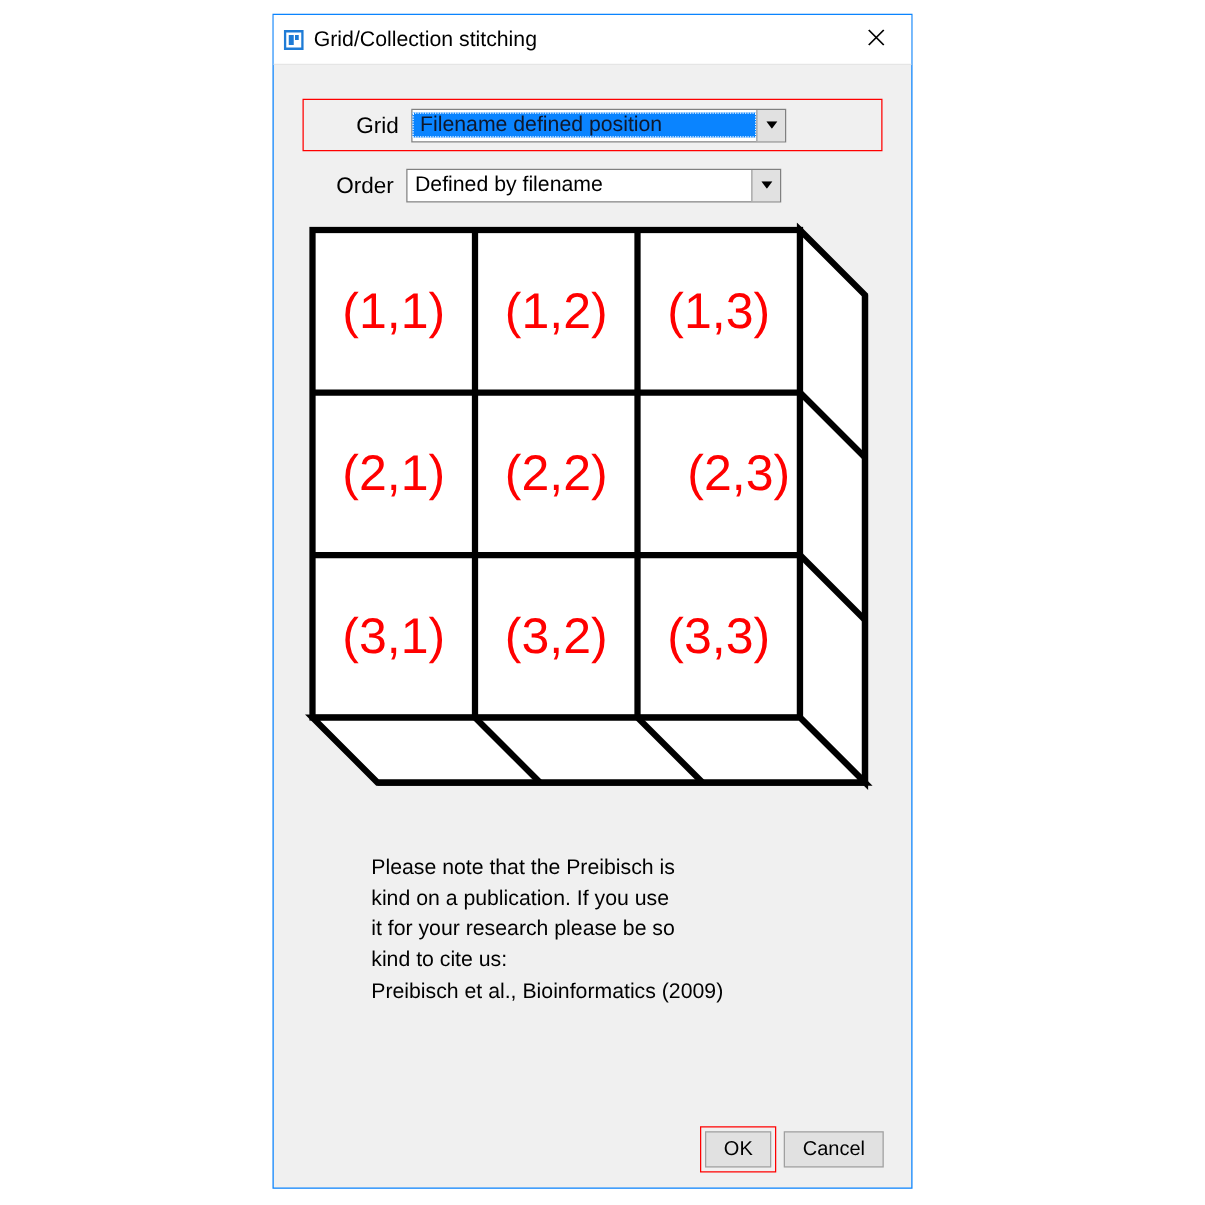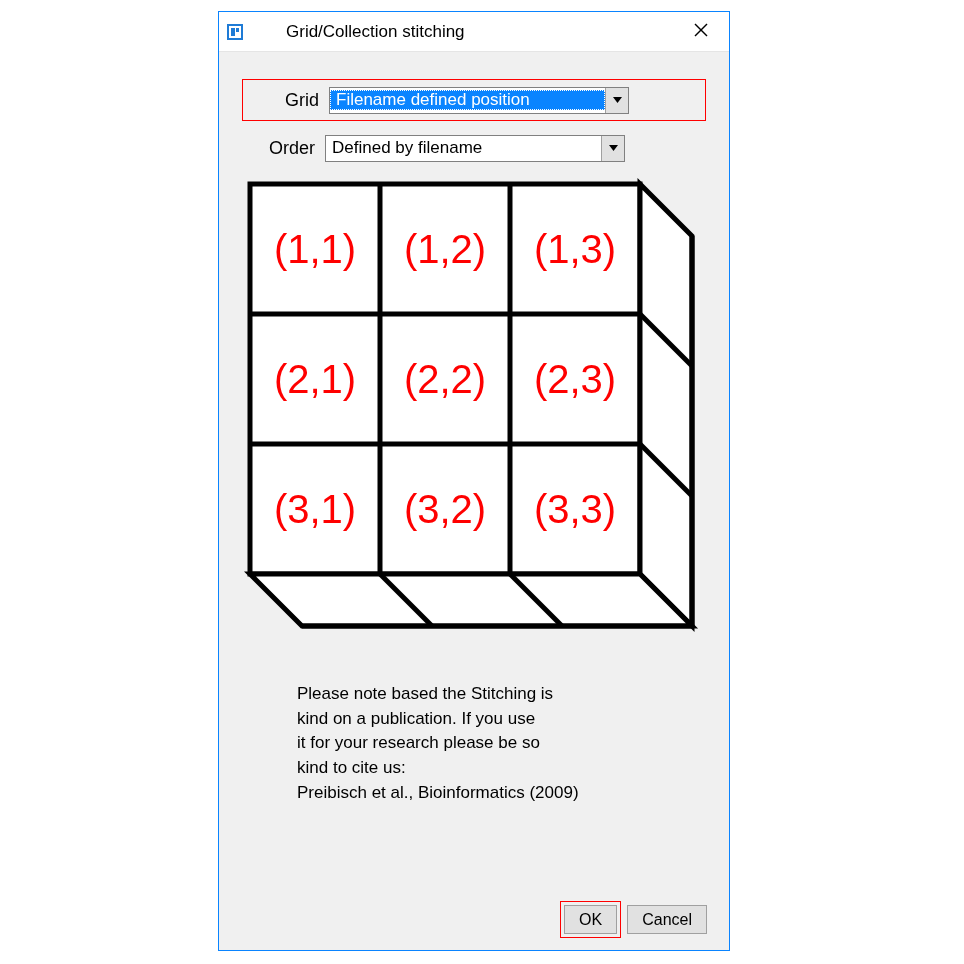--- a/index.html
+++ b/index.html
@@ -23,21 +23,20 @@
   .titlebar{
     height:40px;
     background:#ffffff;
     border-bottom:1px solid #e5e5e5;
     display:flex;
     align-items:center;
     padding:0 8px;
     font-size:17px;
     color:#000;
     box-sizing:border-box;
-    gap:35px;
   }
   .title-icon{
     width:16px;
     height:16px;
     margin-right:8px;
     display:flex;
     align-items:center;
     justify-content:center;
   }
   .title-text{
@@ -81,21 +80,21 @@
     box-sizing:border-box;
   }
   .select .value{
     flex:1;
     padding:0 6px;
     white-space:nowrap;
     overflow:hidden;
   }
   .select.highlight-sel .value{
     background:#0a84ff;
-    color:#ffffff;
+    color:#0f172a;
     outline:1px dotted #ffffff;
     outline-offset:-1px;
   }
   .select .arrow{
     width:22px;
     height:100%;
     background:#e1e1e1;
     border-left:1px solid #a0a0a0;
     display:flex;
     align-items:center;
@@ -239,29 +238,29 @@
 
           <line x1="58" y1="448" x2="448" y2="448"></line>
         </g>
       </svg>
       <div class="cells">
         <div class="cell" style="left:6px;top:6px;width:130px;height:130px">(1,1)</div>
         <div class="cell" style="left:136px;top:6px;width:130px;height:130px">(1,2)</div>
         <div class="cell" style="left:266px;top:6px;width:130px;height:130px">(1,3)</div>
         <div class="cell" style="left:6px;top:136px;width:130px;height:130px">(2,1)</div>
         <div class="cell" style="left:136px;top:136px;width:130px;height:130px">(2,2)</div>
-        <div class="cell" style="left:266px;top:136px;width:130px;height:130px">(2,3)</div>
+        <div class="cell" style="left:282px;top:136px;width:130px;height:130px">(2,3)</div>
         <div class="cell" style="left:6px;top:266px;width:130px;height:130px">(3,1)</div>
         <div class="cell" style="left:136px;top:266px;width:130px;height:130px">(3,2)</div>
         <div class="cell" style="left:266px;top:266px;width:130px;height:130px">(3,3)</div>
       </div>
     </div>
 
     <div class="note">
-      <div>Please note based the Stitching is</div>
+      <div>Please note that the Preibisch is</div>
       <div>kind on a publication. If you use</div>
       <div>it for your research please be so</div>
       <div>kind to cite us:</div>
       <div>Preibisch et al., Bioinformatics (2009)</div>
     </div>
 
   </div>
 
   <div class="buttons">
     <div class="btn default">OK</div>

